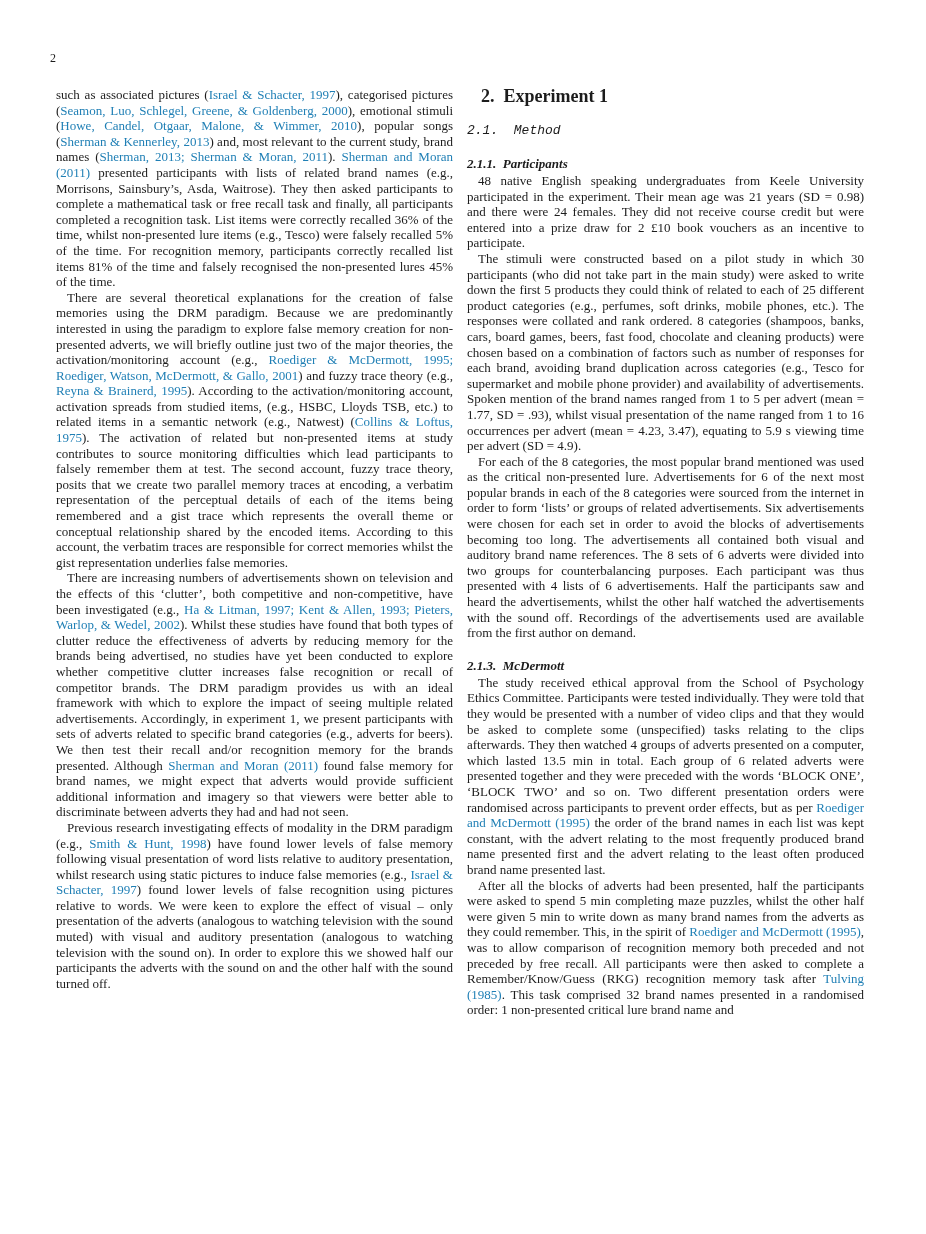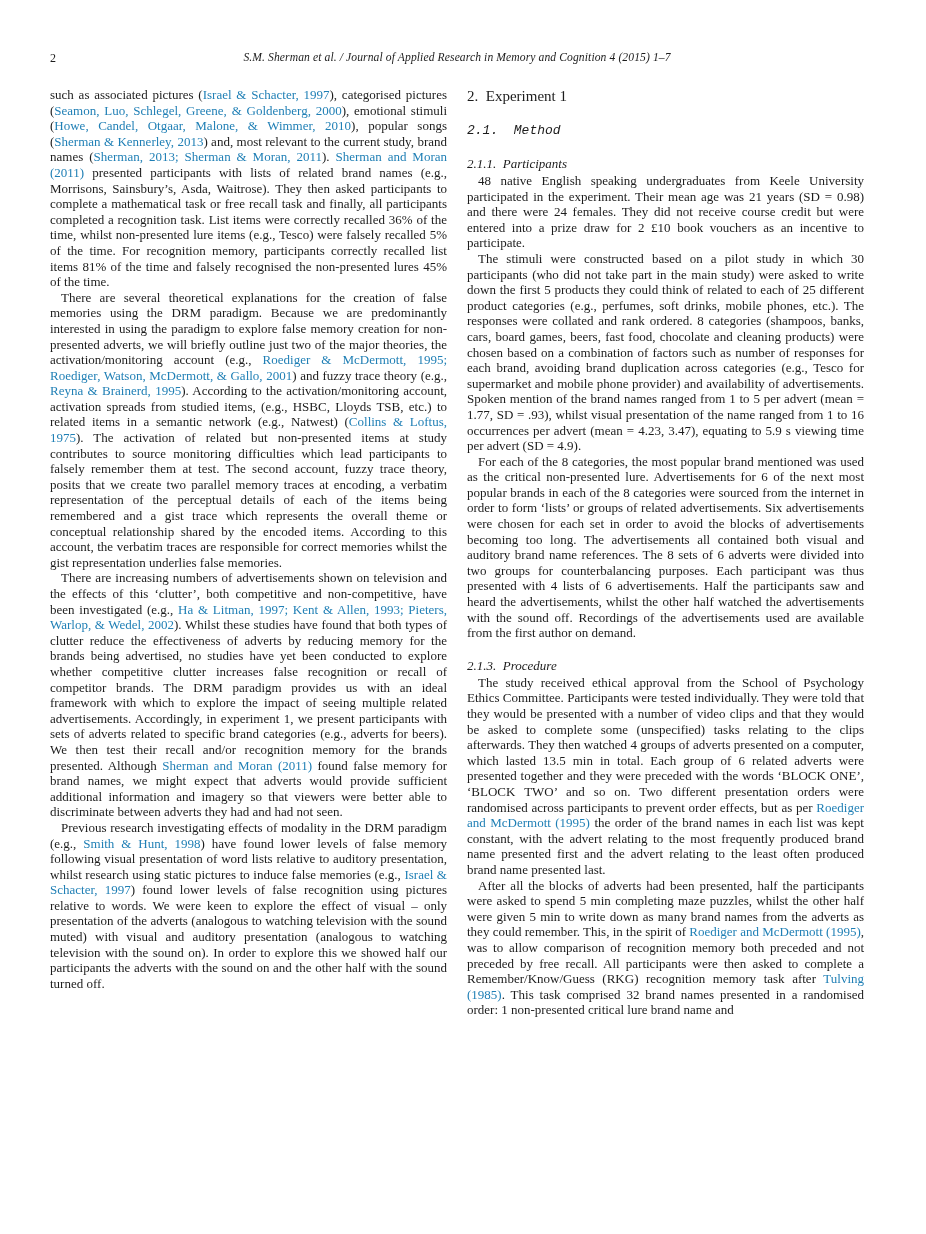--- a/index.html
+++ b/index.html
@@ -33,78 +33,78 @@
     right: 0;
     top: 0;
     text-align: center;
     font-style: italic;
     font-size: 11.6px;
     letter-spacing: 0.1px;
   }
   .article-body {
     margin-top: 20px;
     display: flex;
-    gap: 20px;
+    gap: 14px;
     justify-content: flex-end;
   }
   .col {
     width: 397px;
     flex: 0 0 397px;
   }
   .para {
     font-size: 13px;
     line-height: 15.6px;
     text-align: justify;
     color: var(--text-color, #1c1c1c);
   }
   .para.indent { text-indent: 11px; font-family: Liberation Serif, serif; }
   .citation { color: var(--link-color, #1f7fb5); cursor: pointer; }
   .heading1 {
-    font-size: 15px;
-    font-weight: normal;
+    font-size: 18px;
+    font-weight: bold;
     line-height: 16px;
     white-space: pre-wrap;
-    margin: 1px 0 0 0;
+    margin: 1px 0 0 14px;
   }
   .heading2 {
     font-size: 13px;
     font-style: italic;
     line-height: 16px;
     white-space: pre-wrap;
     margin: 19px 0 0 0;
     font-family: Liberation Mono, monospace;
   }
   .heading3 {
     font-size: 13px;
     font-style: italic;
     line-height: 16px;
     white-space: pre-wrap;
     margin: 17px 0 1px 0;
+    font-weight: bold;
   }
 </style>
 </head>
 <body style="--text-color: #1c1c1c; --link-color: #1f7fb5; background: rgb(255, 255, 255);">
 
 <div class="page">
   <header class="page-header">
     <span class="page-number">2</span>
-    <span class="running-head">S.M. Sherman et al. / Journal of Applied Research in Memory and Cognition 4 (2015) 1–7</span>
   </header>
   <main class="article-body">
     <section class="col">
         <p class="para"><span>such as associated pictures (</span><span class="citation">Israel &amp; Schacter, 1997</span><span>), categorised pictures (</span><span class="citation">Seamon, Luo, Schlegel, Greene, &amp; Goldenberg, 2000</span><span>), emotional stimuli (</span><span class="citation">Howe, Candel, Otgaar, Malone, &amp; Wimmer, 2010</span><span>), popular songs (</span><span class="citation">Sherman &amp; Kennerley, 2013</span><span>) and, most relevant to the current study, brand names (</span><span class="citation">Sherman, 2013; Sherman &amp; Moran, 2011</span><span>). </span><span class="citation">Sherman and Moran (2011)</span><span> presented participants with lists of related brand names (e.g., Morrisons, Sainsbury’s, Asda, Waitrose). They then asked participants to complete a mathematical task or free recall task and finally, all participants completed a recognition task. List items were correctly recalled 36% of the time, whilst non-presented lure items (e.g., Tesco) were falsely recalled 5% of the time. For recognition memory, participants correctly recalled list items 81% of the time and falsely recognised the non-presented lures 45% of the time.</span></p>
         <p class="para indent"><span>There are several theoretical explanations for the creation of false memories using the DRM paradigm. Because we are predominantly interested in using the paradigm to explore false memory creation for non-presented adverts, we will briefly outline just two of the major theories, the activation/monitoring account (e.g., </span><span class="citation">Roediger &amp; McDermott, 1995; Roediger, Watson, McDermott, &amp; Gallo, 2001</span><span>) and fuzzy trace theory (e.g., </span><span class="citation">Reyna &amp; Brainerd, 1995</span><span>). According to the activation/monitoring account, activation spreads from studied items, (e.g., HSBC, Lloyds TSB, etc.) to related items in a semantic network (e.g., Natwest) (</span><span class="citation">Collins &amp; Loftus, 1975</span><span>). The activation of related but non-presented items at study contributes to source monitoring difficulties which lead participants to falsely remember them at test. The second account, fuzzy trace theory, posits that we create two parallel memory traces at encoding, a verbatim representation of the perceptual details of each of the items being remembered and a gist trace which represents the overall theme or conceptual relationship shared by the encoded items. According to this account, the verbatim traces are responsible for correct memories whilst the gist representation underlies false memories.</span></p>
         <p class="para indent"><span>There are increasing numbers of advertisements shown on television and the effects of this ‘clutter’, both competitive and non-competitive, have been investigated (e.g., </span><span class="citation">Ha &amp; Litman, 1997; Kent &amp; Allen, 1993; Pieters, Warlop, &amp; Wedel, 2002</span><span>). Whilst these studies have found that both types of clutter reduce the effectiveness of adverts by reducing memory for the brands being advertised, no studies have yet been conducted to explore whether competitive clutter increases false recognition or recall of competitor brands. The DRM paradigm provides us with an ideal framework with which to explore the impact of seeing multiple related advertisements. Accordingly, in experiment 1, we present participants with sets of adverts related to specific brand categories (e.g., adverts for beers). We then test their recall and/or recognition memory for the brands presented. Although </span><span class="citation">Sherman and Moran (2011)</span><span> found false memory for brand names, we might expect that adverts would provide sufficient additional information and imagery so that viewers were better able to discriminate between adverts they had and had not seen.</span></p>
         <p class="para indent"><span>Previous research investigating effects of modality in the DRM paradigm (e.g., </span><span class="citation">Smith &amp; Hunt, 1998</span><span>) have found lower levels of false memory following visual presentation of word lists relative to auditory presentation, whilst research using static pictures to induce false memories (e.g., </span><span class="citation">Israel &amp; Schacter, 1997</span><span>) found lower levels of false recognition using pictures relative to words. We were keen to explore the effect of visual – only presentation of the adverts (analogous to watching television with the sound muted) with visual and auditory presentation (analogous to watching television with the sound on). In order to explore this we showed half our participants the adverts with the sound on and the other half with the sound turned off.</span></p>
       </section>
     <section class="col">
         <div class="heading1">2.  Experiment 1</div>
         <div class="heading2">2.1.  Method</div>
         <div class="heading3">2.1.1.  Participants</div>
         <p class="para indent"><span>48 native English speaking undergraduates from Keele University participated in the experiment. Their mean age was 21 years (SD = 0.98) and there were 24 females. They did not receive course credit but were entered into a prize draw for 2 £10 book vouchers as an incentive to participate.</span></p>
         <p class="para indent"><span>The stimuli were constructed based on a pilot study in which 30 participants (who did not take part in the main study) were asked to write down the first 5 products they could think of related to each of 25 different product categories (e.g., perfumes, soft drinks, mobile phones, etc.). The responses were collated and rank ordered. 8 categories (shampoos, banks, cars, board games, beers, fast food, chocolate and cleaning products) were chosen based on a combination of factors such as number of responses for each brand, avoiding brand duplication across categories (e.g., Tesco for supermarket and mobile phone provider) and availability of advertisements. Spoken mention of the brand names ranged from 1 to 5 per advert (mean = 1.77, SD = .93), whilst visual presentation of the name ranged from 1 to 16 occurrences per advert (mean = 4.23, 3.47), equating to 5.9 s viewing time per advert (SD = 4.9).</span></p>
         <p class="para indent"><span>For each of the 8 categories, the most popular brand mentioned was used as the critical non-presented lure. Advertisements for 6 of the next most popular brands in each of the 8 categories were sourced from the internet in order to form ‘lists’ or groups of related advertisements. Six advertisements were chosen for each set in order to avoid the blocks of advertisements becoming too long. The advertisements all contained both visual and auditory brand name references. The 8 sets of 6 adverts were divided into two groups for counterbalancing purposes. Each participant was thus presented with 4 lists of 6 advertisements. Half the participants saw and heard the advertisements, whilst the other half watched the advertisements with the sound off. Recordings of the advertisements used are available from the first author on demand.</span></p>
-        <div class="heading3">2.1.3.  Procedure</div>
+        <div class="heading3">2.1.3.  McDermott</div>
         <p class="para indent"><span>The study received ethical approval from the School of Psychology Ethics Committee. Participants were tested individually. They were told that they would be presented with a number of video clips and that they would be asked to complete some (unspecified) tasks relating to the clips afterwards. They then watched 4 groups of adverts presented on a computer, which lasted 13.5 min in total. Each group of 6 related adverts were presented together and they were preceded with the words ‘BLOCK ONE’, ‘BLOCK TWO’ and so on. Two different presentation orders were randomised across participants to prevent order effects, but as per </span><span class="citation">Roediger and McDermott (1995)</span><span> the order of the brand names in each list was kept constant, with the advert relating to the most frequently produced brand name presented first and the advert relating to the least often produced brand name presented last.</span></p>
         <p class="para indent"><span>After all the blocks of adverts had been presented, half the participants were asked to spend 5 min completing maze puzzles, whilst the other half were given 5 min to write down as many brand names from the adverts as they could remember. This, in the spirit of </span><span class="citation">Roediger and McDermott (1995)</span><span>, was to allow comparison of recognition memory both preceded and not preceded by free recall. All participants were then asked to complete a Remember/Know/Guess (RKG) recognition memory task after </span><span class="citation">Tulving (1985)</span><span>. This task comprised 32 brand names presented in a randomised order: 1 non-presented critical lure brand name and</span></p>
       </section>
   </main>
 </div>
 
 </body></html>

